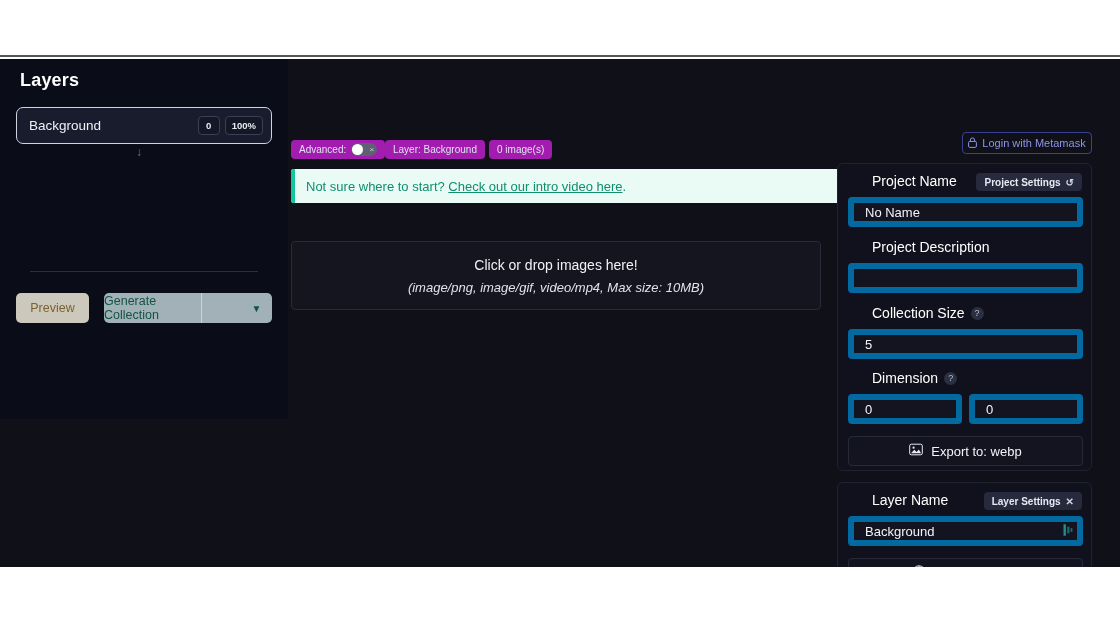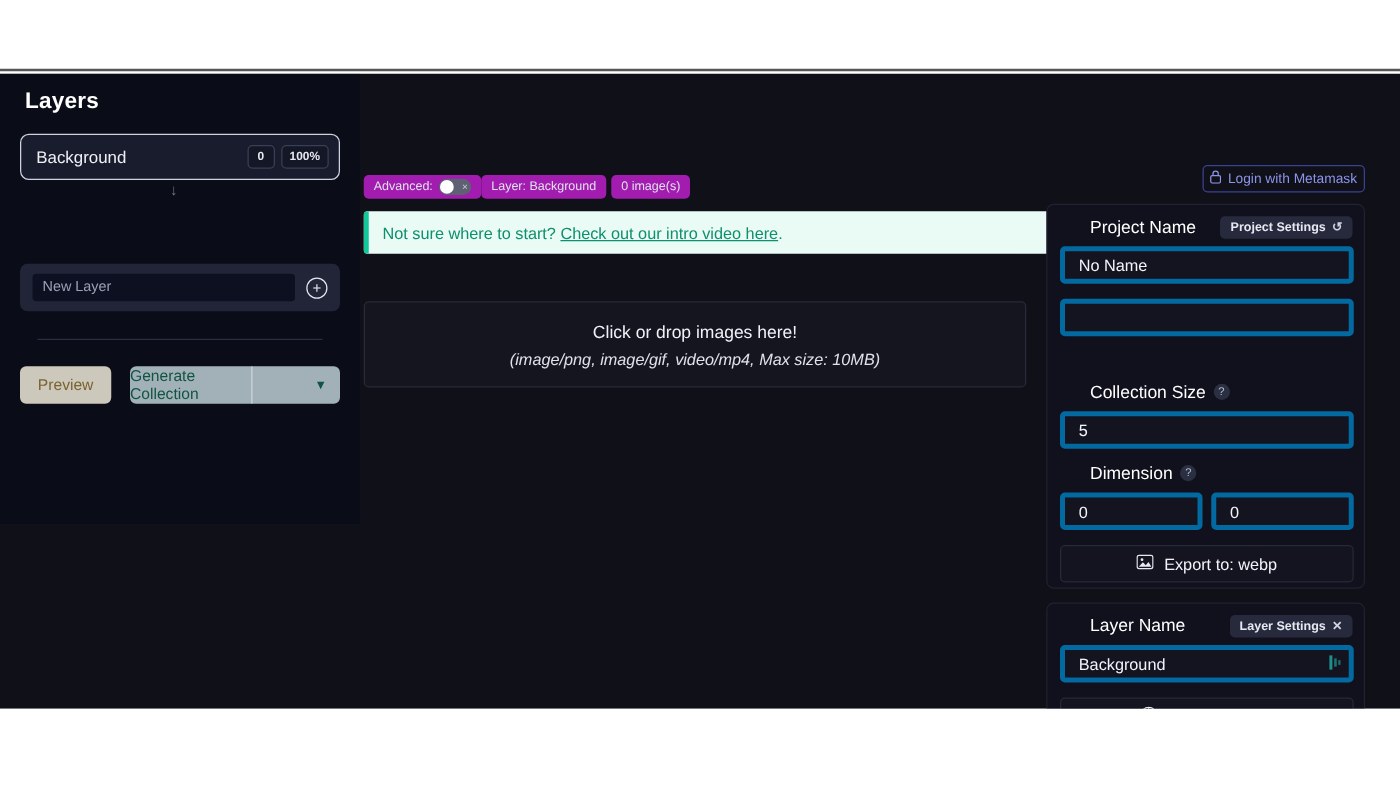--- a/index.html
+++ b/index.html
@@ -179,21 +179,21 @@
 
   .fld-label {
     font-size:14px; color:#ffffff; display:flex; align-items:center; gap:6px;margin-left:24px;
   }
   .help {
     width:13px; height:13px; border-radius:50%; background:#2b2f42;
     color:#b9bed0; font-size:9px; line-height:13px; text-align:center;
   }
   .inp {
     width:100%; height:30px; background:#13141f;
-    border:4px solid #0369a1; border-radius:4px;
+    border:6px solid #0369a1; border-radius:4px;
     color:#f2f4fa; font-size:13px; padding:0 11px; outline:none;
     font-family:"Liberation Sans",sans-serif;
   }
   .inp::placeholder { color:#6a7086; }
 
   .pfield { position:absolute; left:10px; width:235px; }
   #f-name  { top:9px; }
   #f-desc  { top:75px; }
   #f-size  { top:141px; }
   #f-dim   { top:206px; }
@@ -236,24 +236,20 @@
       <div class="sidebar-title">Layers</div>
 
       <div class="layer-row">
         <span class="lname">Background</span>
         <span class="pill">0</span>
         <span class="pill">100%</span>
       </div>
 
       <div class="drop-arrow">↓</div>
 
-      <div class="new-layer-box">
-        <input class="new-layer-input" type="text" placeholder="New Layer" style="">
-        <div class="add-btn">+</div>
-      </div>
 
       <div class="hr"></div>
 
       <button class="btn-preview">Preview</button>
 
       <div class="btn-generate-wrap">
         <div class="btn-generate">Generate Collection</div>
         <div class="btn-generate-caret">▼</div>
       </div>
     </div>
@@ -293,20 +289,21 @@
         <span>Project Settings</span>
         <span class="ticon">↺</span>
       </div>
 
       <div class="pfield" id="f-name">
         <div class="fld-label">Project Name</div>
         <input class="inp" type="text" value="No Name" style="">
       </div>
 
       <div class="pfield" id="f-desc">
+        <div class="fld-label">Project Description</div>
         <input class="inp" type="text" value="" style="">
       </div>
 
       <div class="pfield" id="f-size">
         <div class="fld-label">
           <span>Collection Size</span>
           <span class="help">?</span>
         </div>
         <input class="inp" type="text" value="5" style="">
       </div>

